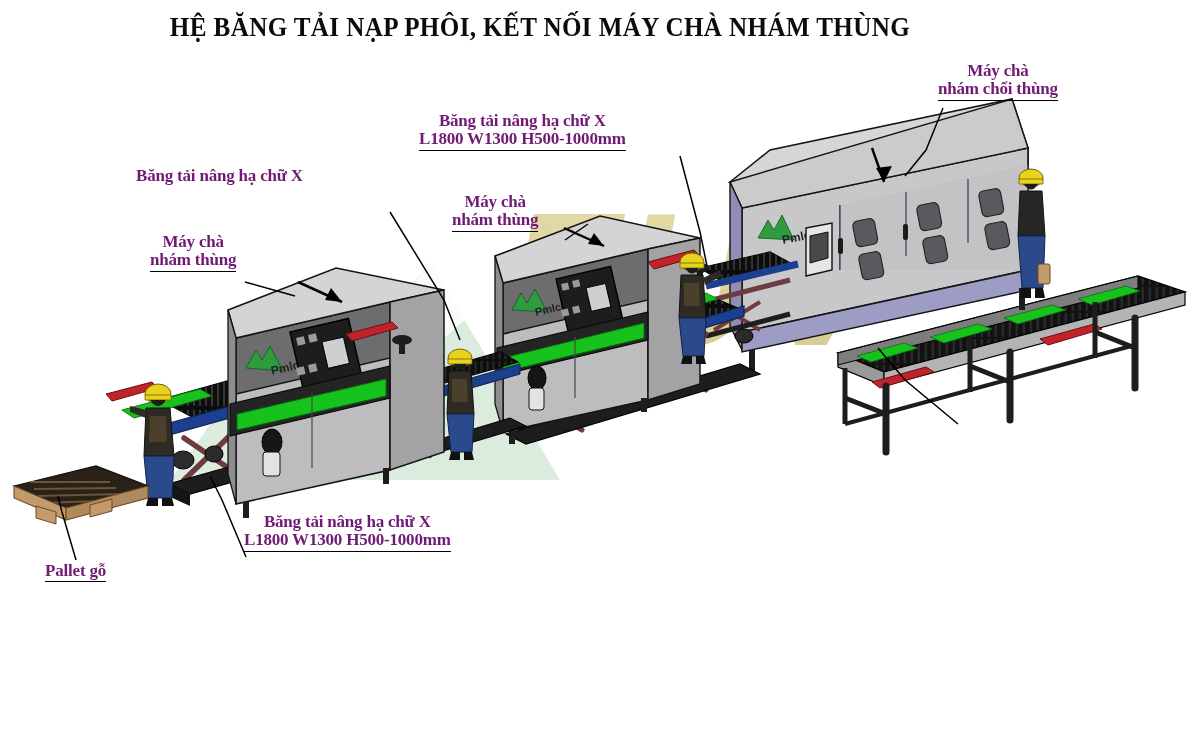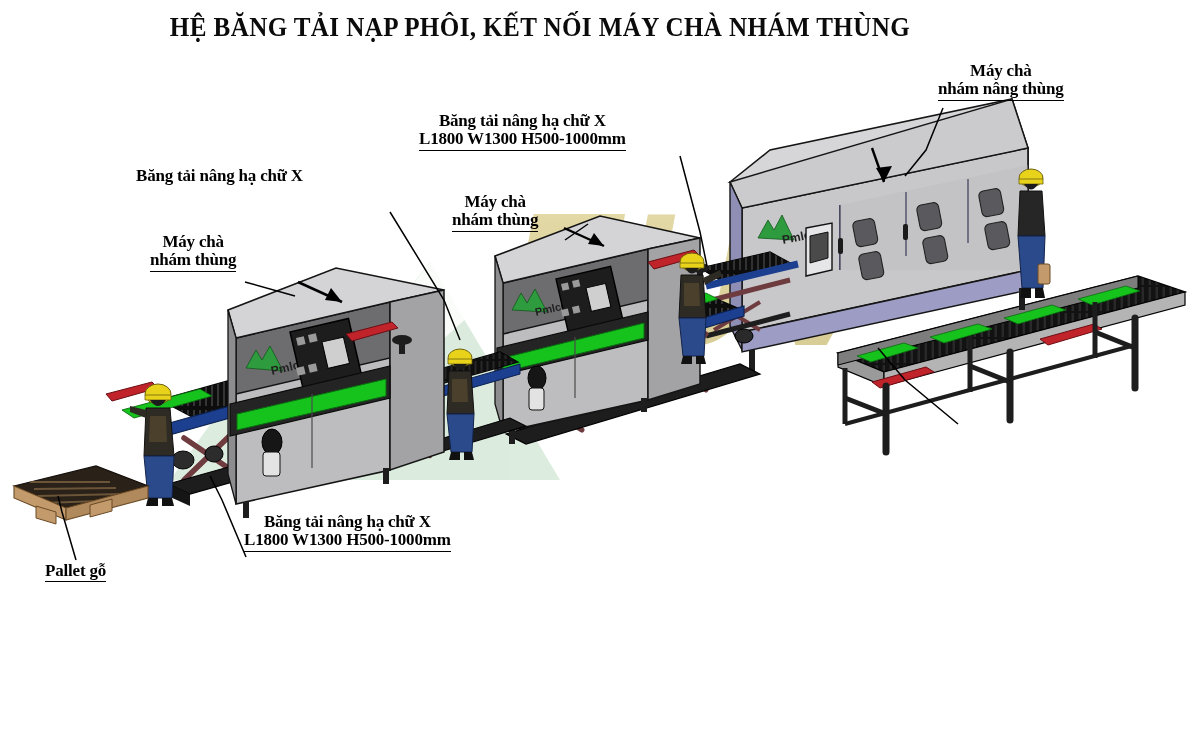--- a/index.html
+++ b/index.html
@@ -1,19 +1,19 @@
 <!DOCTYPE html>
 <html><head>
 <meta charset="utf-8">
 <style>
   html,body{margin:0;padding:0;background:#ffffff;}
   body{width:1200px;height:734px;overflow:hidden;font-family:"Liberation Serif",serif;}
   #stage{position:relative;width:1080px;height:734px;background:#ffffff;}
   #scene{position:absolute;inset:0;}
-  .lbl{position:absolute;color:#000000;font-family:"Liberation Serif",serif;font-weight:700;
+  .lbl{position:absolute;color:#701a75;font-family:"Liberation Serif",serif;font-weight:700;
        line-height:1.08;text-align:center;white-space:nowrap;letter-spacing:-0.2px;}
   .lbl .l1,.lbl .l2{display:block;}
   .title{position:absolute;left:0;right:0;top:12px;text-align:center;
          font-family:"Liberation Serif",serif;font-weight:700;font-size:27px;
          letter-spacing:0.4px;color:#0b0b0b;transform:scaleX(0.93);transform-origin:50% 50%;}
   .ul{border-bottom:1.6px solid #000;display:inline-block;padding-bottom:1px;}
   svg{display:block;}
   .nosel{user-select:none;}
 </style>
 </head>
@@ -392,21 +392,21 @@
       <polyline points="565,240 588,224"></polyline>
       <polyline points="245,282 295,296"></polyline>
       <polyline points="958,424 905,380 878,348"></polyline>
       <polyline points="246,557 222,500 210,476"></polyline>
       <polyline points="76,560 62,512 58,496"></polyline>
     </g>
   </svg>
 
   <div class="lbl nosel" style="left:938px;top:62px;font-size:17px;text-align:center;">
     <span class="l1">Máy chà</span>
-    <span class="l2 ul">nhám nâng thùng</span>
+    <span class="l2 ul">nhám chổi thùng</span>
   </div>
 
   <div class="lbl nosel" style="left:419px;top:112px;font-size:17px;text-align:center;">
     <span class="l1">Băng tải nâng hạ chữ X</span>
     <span class="l2 ul">L1800 W1300 H500-1000mm</span>
   </div>
 
   <div class="lbl nosel" style="left:136px;top:167px;font-size:17px;text-align:center;">
     <span class="l1">Băng tải nâng hạ chữ X</span>
   </div>

